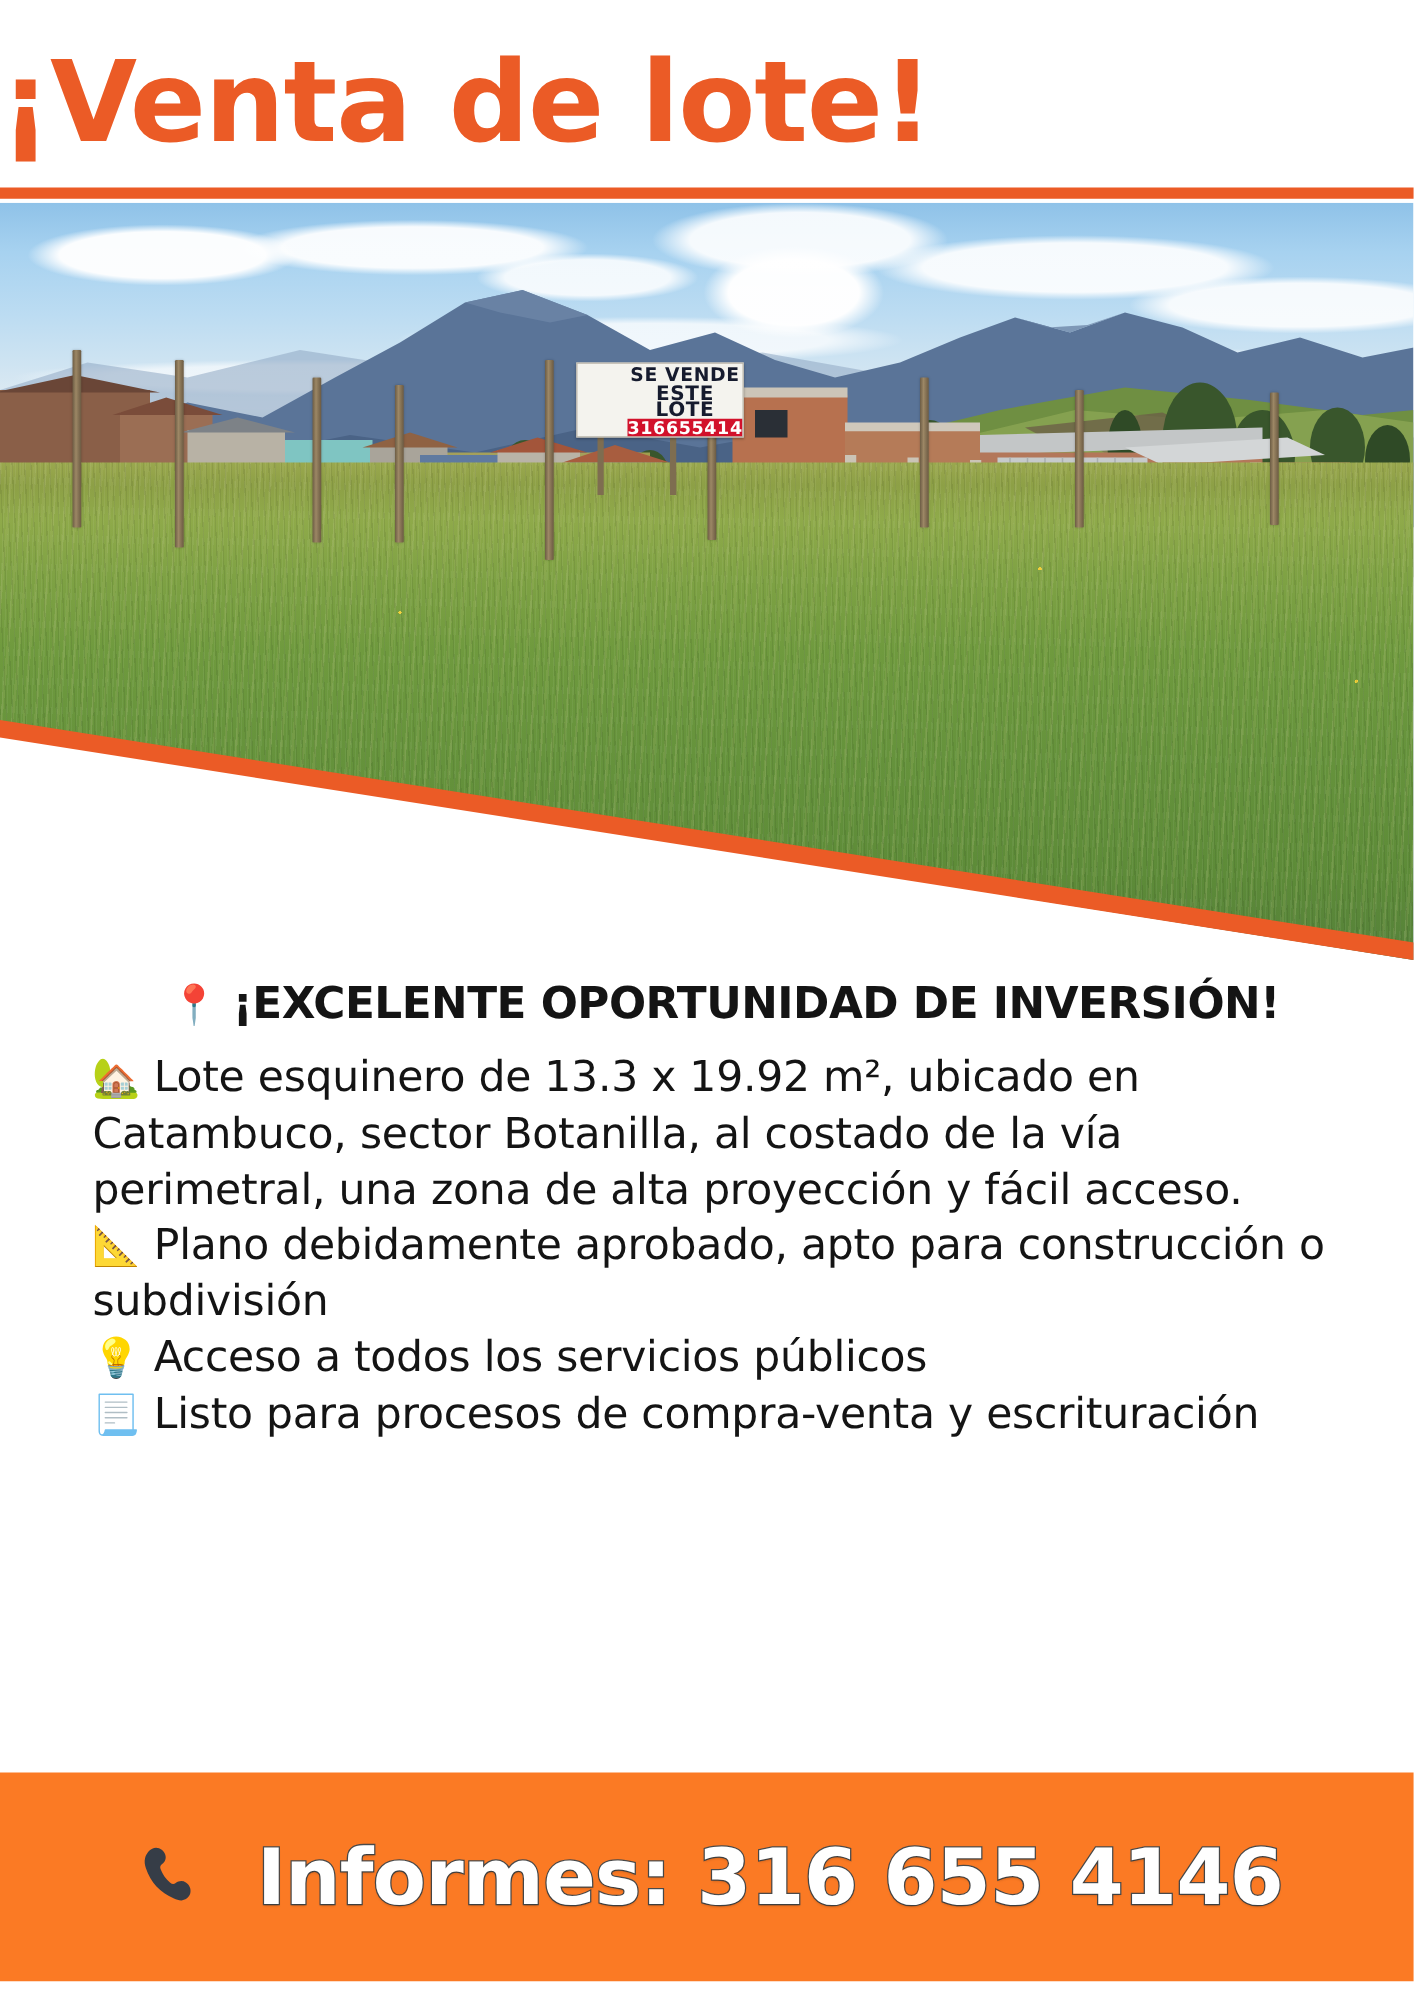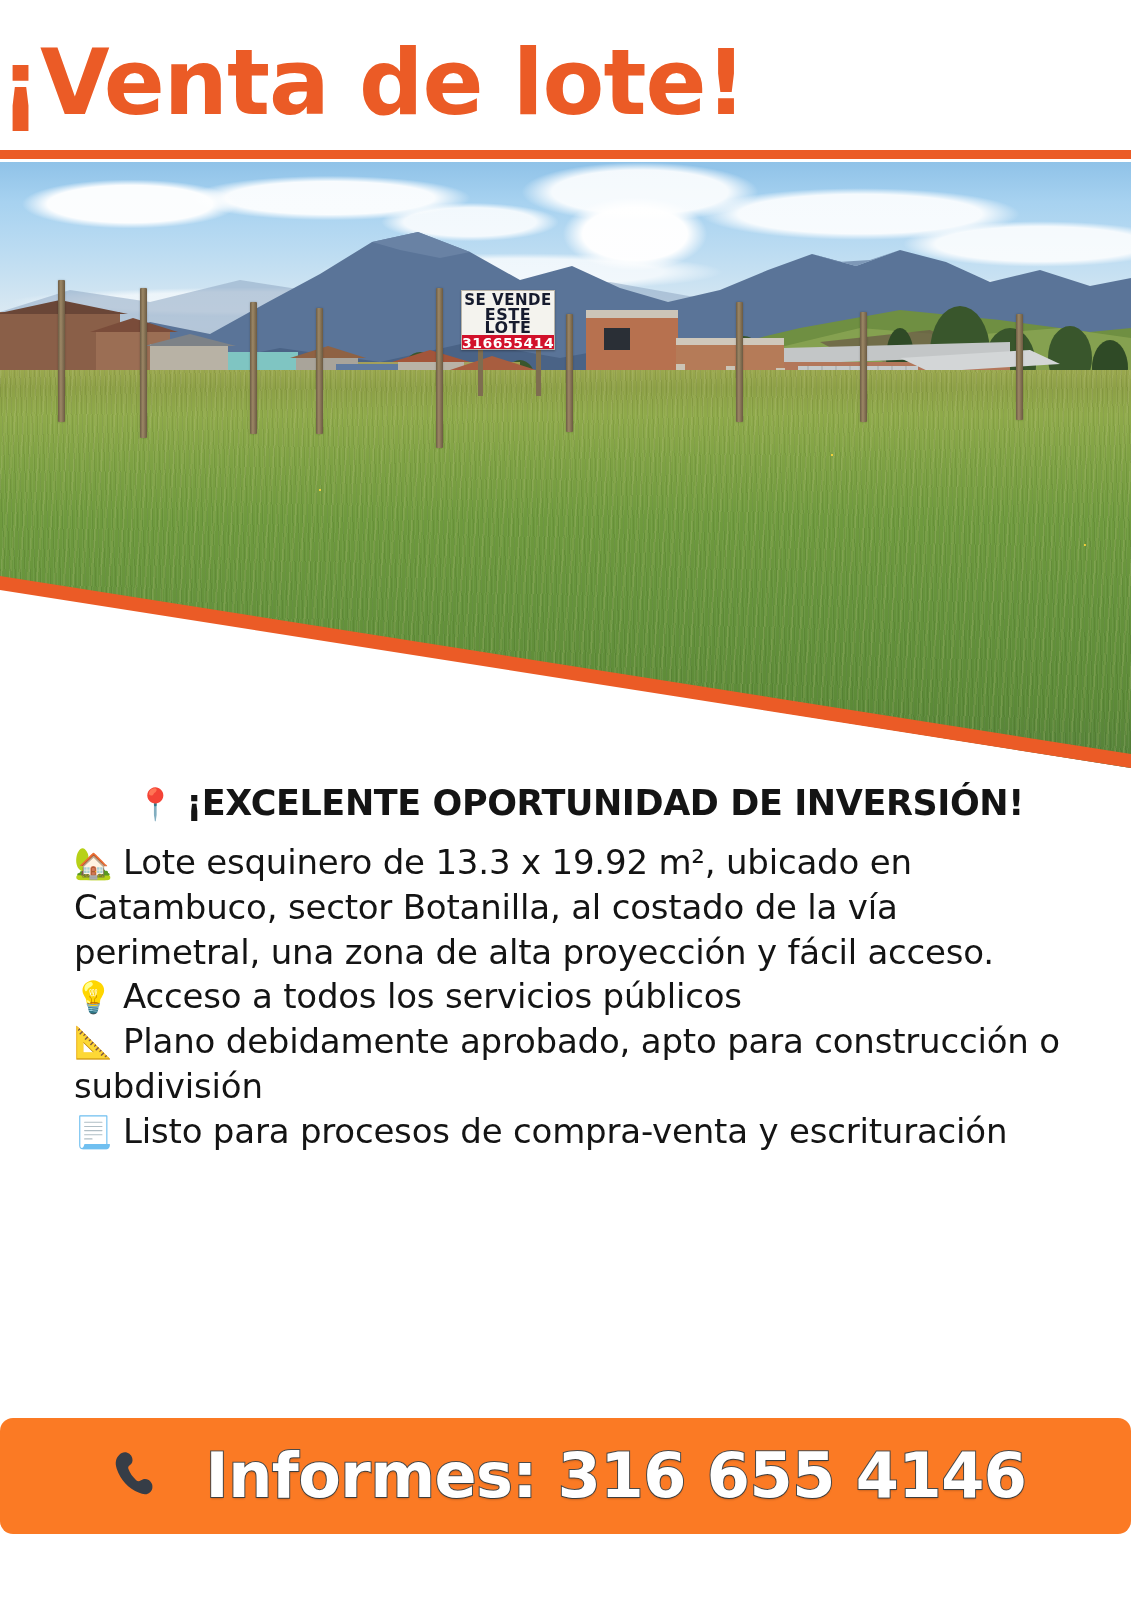--- a/index.html
+++ b/index.html
@@ -191,27 +191,26 @@
     font-family: "DejaVu Sans", sans-serif;
     font-size: 31px;
   }
 
   
   .footer {
     position: absolute;
     top: 1418px;
     left: 0;
     width: 1131px;
-    height: 116px;
+    height: 167px;
     background: #FB7A24;
     display: flex;
     align-items: center;
     justify-content: center;
     gap: 39px;
-    border-radius: 13px;
   }
   .phone-icon { display: block; width: 62px; height: 62px; flex: 0 0 auto; }
   .footer-text {
     font-family: "DejaVu Sans", "Liberation Sans", sans-serif;
     font-weight: bold;
     font-size: 62px;
     line-height: 1;
     color: #ffffff;
     letter-spacing: -0.5px;
     white-space: nowrap;
@@ -330,21 +329,21 @@
     <div class="fence-post" style="left:250px; top:140px; height:132px;"></div>
     <div class="fence-post" style="left:316px; top:146px; height:126px;"></div>
     <div class="fence-post" style="left:436px; top:126px; height:160px;"></div>
     <div class="fence-post" style="left:566px; top:152px; height:118px;"></div>
     <div class="fence-post" style="left:736px; top:140px; height:120px;"></div>
     <div class="fence-post" style="left:860px; top:150px; height:110px;"></div>
     <div class="fence-post" style="left:1016px;top:152px; height:106px;"></div>
 
     <div class="sign-post" style="left:478px; top:182px; height:52px;"></div>
     <div class="sign-post" style="left:536px; top:182px; height:52px;"></div>
-    <div class="sign-board" style="left:461px; top:128px; width:92px; height:58px;">
+    <div class="sign-board" style="left:461px; top:128px; width:92px; height:58px;padding-left:40px;">
       <div class="sign-line1">SE VENDE</div>
       <div class="sign-line2">ESTE LOTE</div>
       <div class="sign-phone">3166554146</div>
     </div>
   </div>
 </div>
 
 <svg class="diag-stripe" viewBox="0 0 1131 606" preserveAspectRatio="none">
   <polygon points="0,414 1131,592 1131,606 0,428" fill="#EB5B26"></polygon>
 </svg>
@@ -353,26 +352,26 @@
   <div class="copy-headline">
     <span class="emoji">📍</span>
     <span>¡EXCELENTE OPORTUNIDAD DE INVERSIÓN!</span>
   </div>
   <div class="copy-body">
     <p>
       <span class="emoji">🏡</span>
       <span>Lote esquinero de 13.3 x 19.92 m², ubicado en Catambuco, sector Botanilla, al costado de la vía perimetral, una zona de alta proyección y fácil acceso.</span>
     </p>
     <p>
+      <span class="emoji">📐</span>
+      <span>Plano debidamente aprobado, apto para construcción o subdivisión</span>
+    </p>
+    <p>
       <span class="emoji">💡</span>
       <span>Acceso a todos los servicios públicos</span>
-    </p>
-    <p>
-      <span class="emoji">📐</span>
-      <span>Plano debidamente aprobado, apto para construcción o subdivisión</span>
     </p>
     <p>
       <span class="emoji">📃</span>
       <span>Listo para procesos de compra-venta y escrituración</span>
     </p>
   </div>
 </div>
 
 <div class="footer">
   <svg class="phone-icon" viewBox="0 0 64 64">

